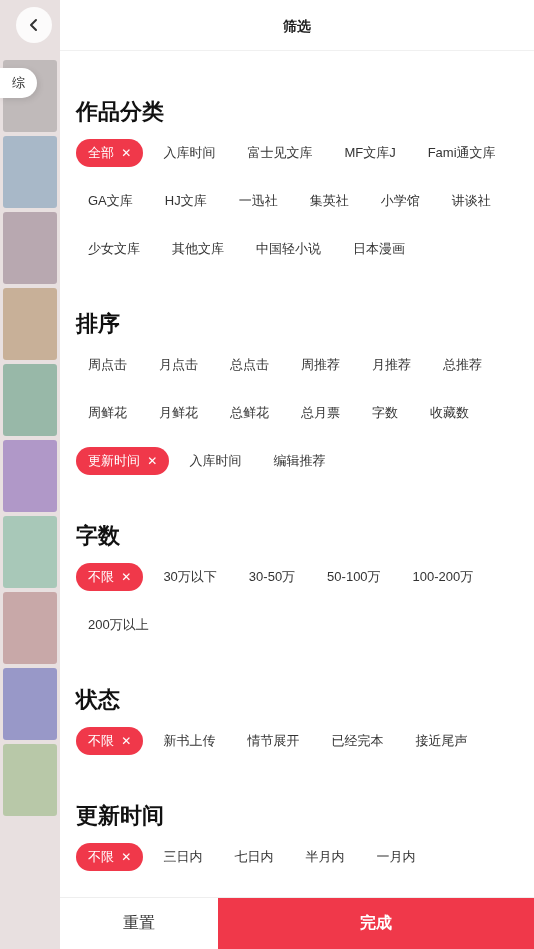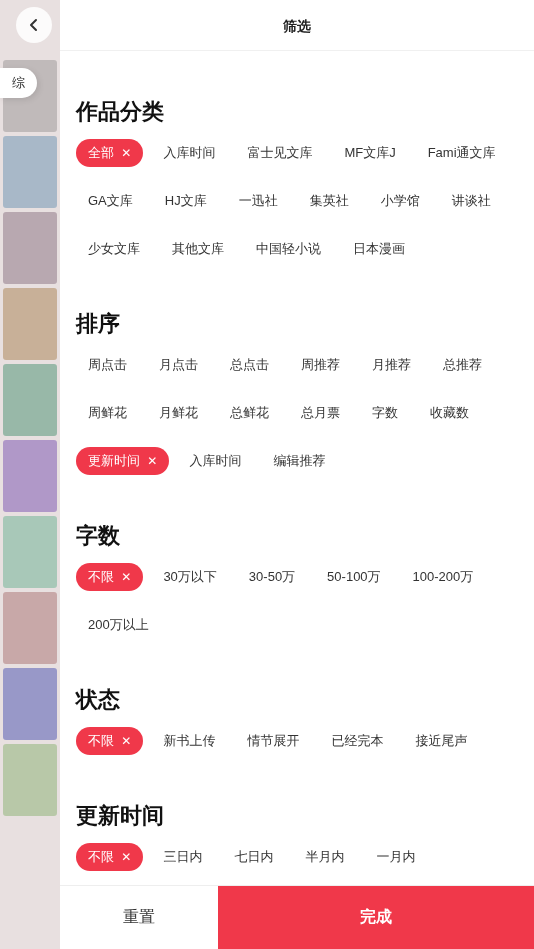--- a/index.html
+++ b/index.html
@@ -108,21 +108,21 @@
       color: #fff;
     }
     .tag.active .close-x {
       margin-left: 4px;
       font-size: 12px;
     }
 
     
     .footer {
       display: flex;
-      height: 64px;
+      height: 52px;
       border-top: 1px solid #eee;
     }
     .footer-reset {
       flex: 1;
       background: #fff;
       border: none;
       font-size: 16px;
       font-weight: 500;
       color: #333;
       cursor: pointer;

